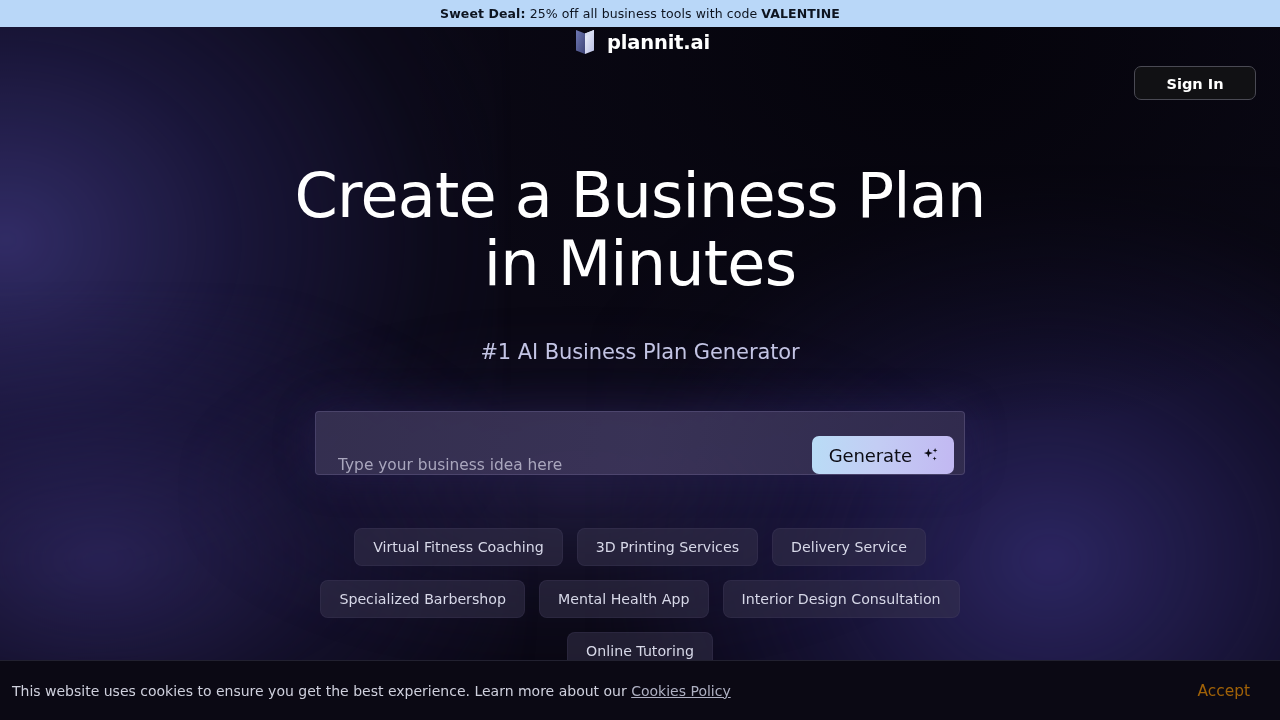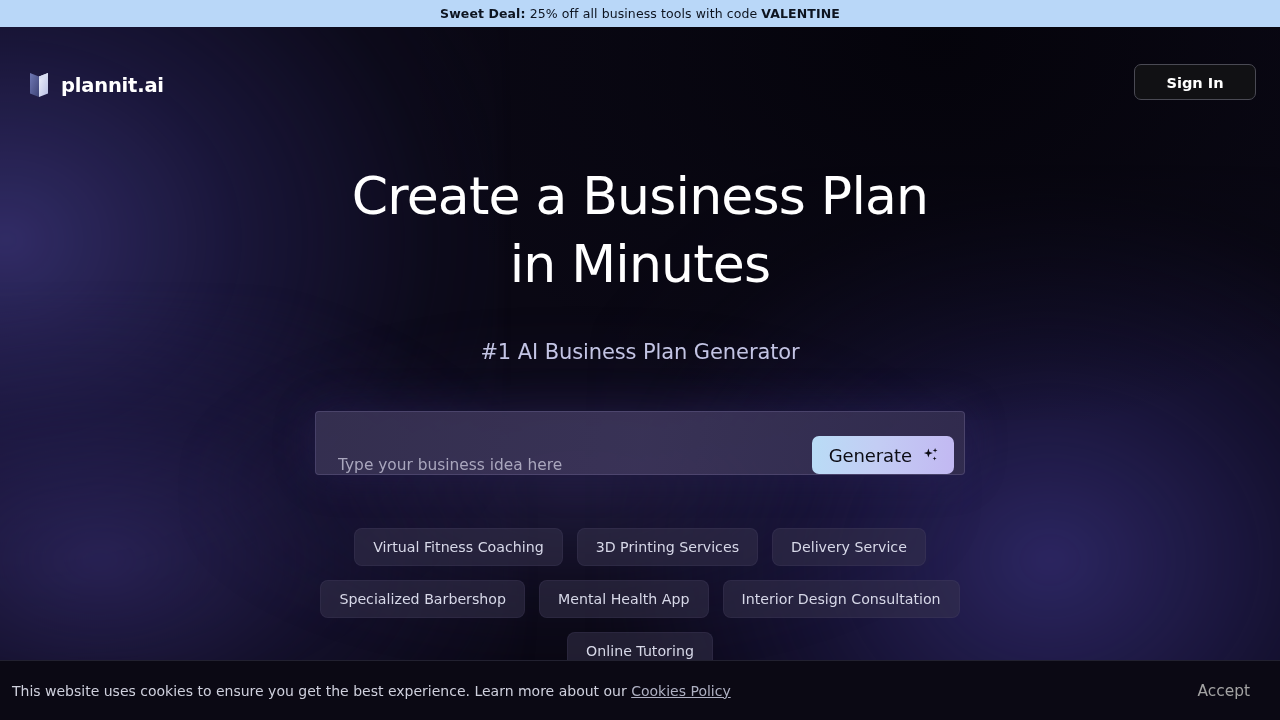--- a/index.html
+++ b/index.html
@@ -65,22 +65,23 @@
     font-size:12.5px;
     letter-spacing:0.1px;
   }
   .promo-banner b { font-weight:700; }
   .promo-text { white-space:pre; }
 
   
   .header {
     position:relative; z-index:6;
     height:73px;
-    display:flex; align-items:flex-end;
+    display:flex; align-items:center;
     padding:0 24px 0 26px;
+    flex-direction:column;
   }
   .logo {
     display:flex; align-items:center; gap:9px;
     cursor:pointer;
   }
   .logo-mark { width:26px; height:30px; display:block; }
   .logo-text {
     color:#ffffff;
     font-size:19.5px;
     font-weight:600;
@@ -120,21 +121,21 @@
   }
 
   
   .hero {
     position:relative; z-index:4;
     text-align:center;
     padding-top:62px;
   }
   .hero-title {
     color:#ffffff;
-    font-size:52px;
+    font-size:62px;
     line-height:68px;
     font-weight:400;
     letter-spacing:-0.8px;
     max-width:760px;
     margin:0 auto;
   }
   .hero-sub {
     margin-top:42px;
     color:#c3c4e4;
     font-size:21px;
@@ -217,21 +218,21 @@
     font-size:14px;
   }
   .cookie-link {
     color:#aeb0c2;
     text-decoration:underline;
     cursor:pointer;
   }
   .accept-btn {
     margin-left:auto;
     background:transparent; border:none;
-    color:#a3a3a3;
+    color:#a16207;
     font-size:15.4px;
     cursor:pointer;
     font-family:"DejaVu Sans", sans-serif;
     padding:6px 4px;
   }
 </style>
 </head>
 <body>
 
 <div class="page">

